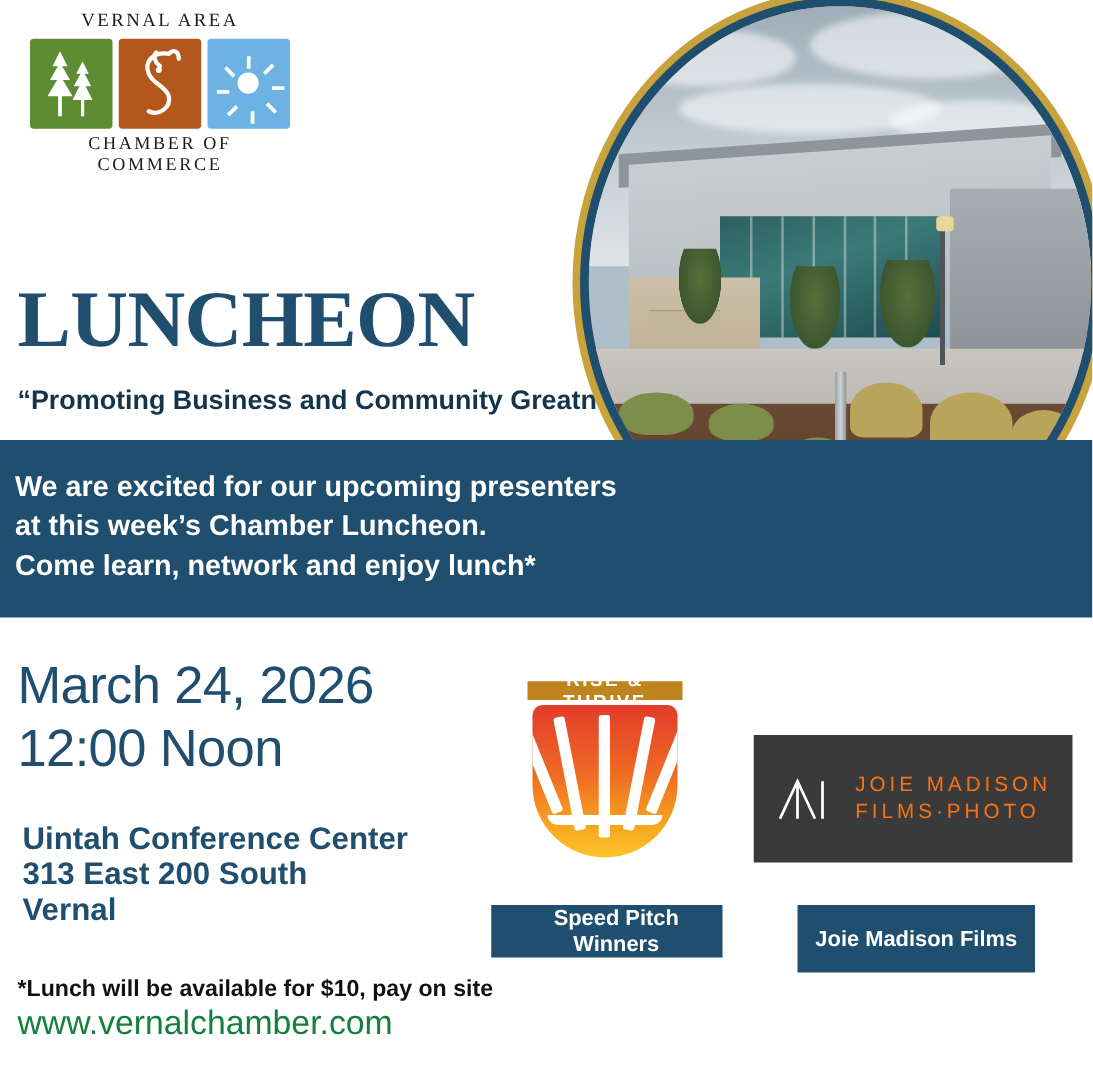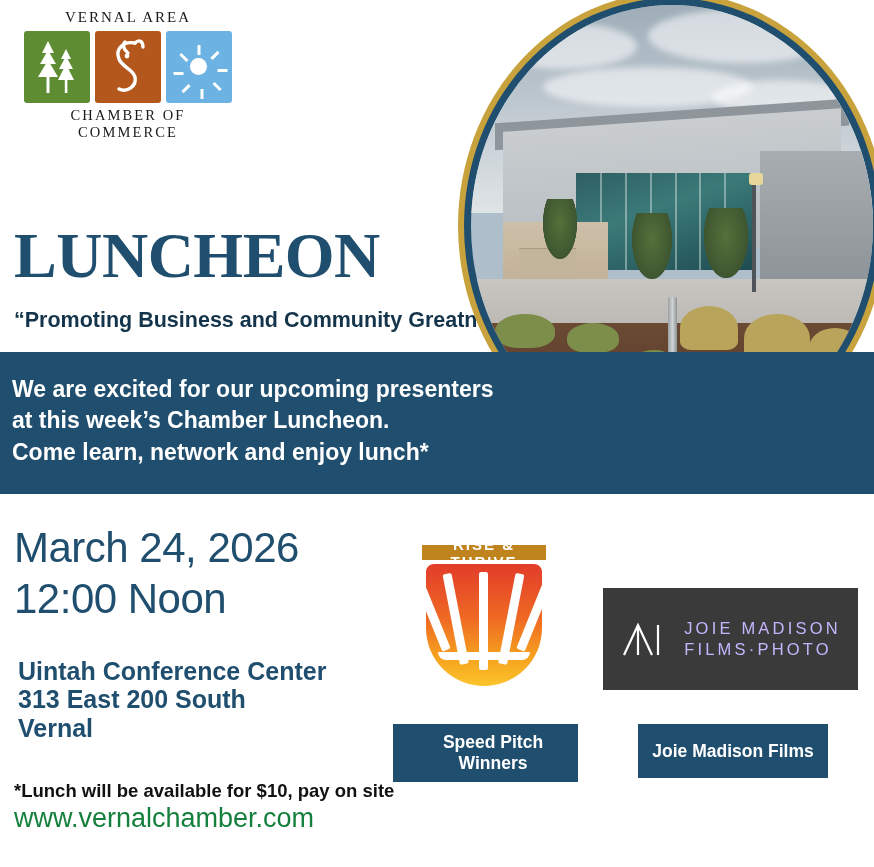--- a/index.html
+++ b/index.html
@@ -374,21 +374,21 @@
     align-items: center;
     justify-content: center;
     text-align: center;
     padding: 0 10px;
     box-sizing: border-box;
   }
   #badge-speed {
     left: 393px;
     top: 724px;
     width: 185px;
-    height: 58px;
+    height: 42px;
     padding-left: 25px;
   }
   #badge-joie {
     left: 638px;
     top: 724px;
     width: 190px;
     height: 54px;
   }
 
   .joie-card {
@@ -402,21 +402,21 @@
     align-items: center;
     justify-content: center;
     gap: 12px;
   }
   .joie-mark {
     width: 52px;
     height: 40px;
     position: relative;
   }
   .joie-text {
-    color: #c4b5fd;
+    color: #f97316;
     line-height: 1.25;
   }
   .joie-text .l1 {
     font-size: 16.5px;
     letter-spacing: 3.2px;
   }
   .joie-text .l2 {
     font-size: 16.5px;
     letter-spacing: 3.2px;
   }

